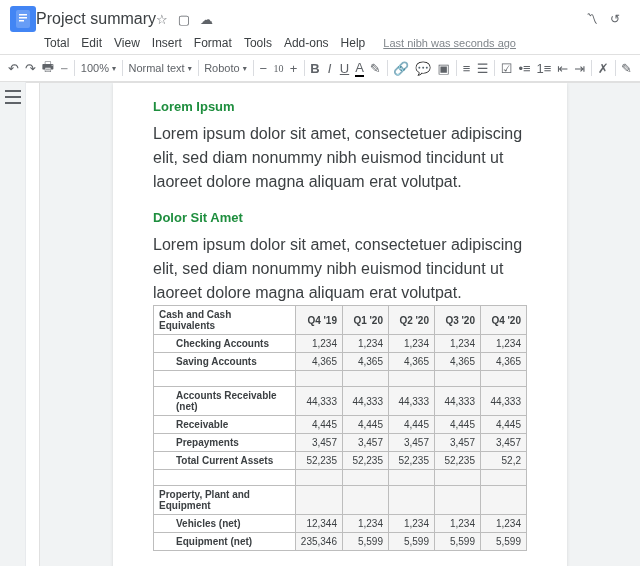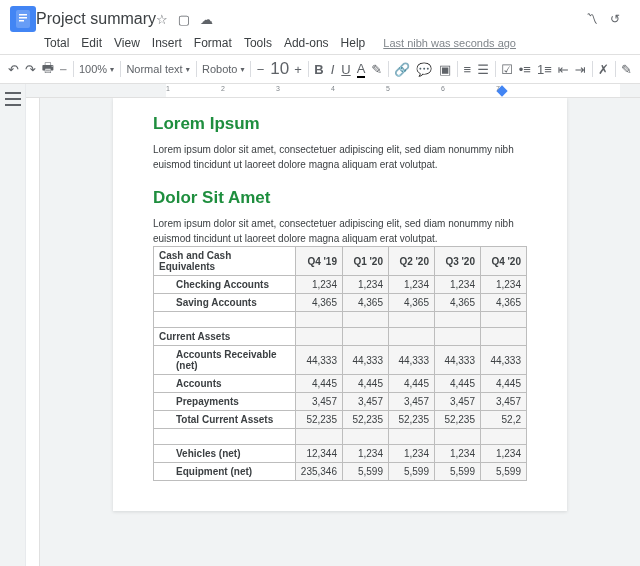--- a/index.html
+++ b/index.html
@@ -21,22 +21,22 @@
 .workspace { display:flex; height:calc(566px - 80px); }
 .leftbar { width:26px; background:#f1f3f4; border-right:1px solid #e8eaed; display:flex; flex-direction:column; align-items:center; padding-top:8px; }
 .outline-icon { width:16px; height:14px; display:flex; flex-direction:column; justify-content:space-between; cursor:pointer; }
 .outline-icon div { height:2px; background:#5f6368; }
 .ruler-area { flex:1; display:flex; flex-direction:column; overflow:hidden; }
 .ruler { height:14px; background:#fff; border-bottom:1px solid #e0e0e0; position:relative; font-size:7px; color:#80868b; display:flex;}
 .ruler-margin { background:#f1f3f4; }
 .ruler-inner { flex:1; position:relative; }
 .page-scroll { flex:1; overflow-y:auto; overflow-x:hidden; display:flex; flex-direction:column; align-items:center; padding:0 0 20px; }
 .page { background:#fff; width:454px; margin:0 0 16px; box-shadow:0 1px 3px rgba(60,64,67,.15); padding:0 40px 30px 40px; position:relative; }
-.h-green { color:#1e8e3e; font-weight:bold; font-size:17px; margin:16px 0 8px; }
-.para { font-size:10px; color:#3c4043; line-height:1.5; }
+.h-green { color:#1e8e3e; font-weight:bold; font-size:13px; margin:16px 0 8px; }
+.para { font-size:16px; color:#3c4043; line-height:1.5; }
 .h-appendix { font-weight:bold; font-size:12px; margin:22px 0 12px; color:#202124; }
 table.fin { border-collapse:collapse; width:100%; font-size:10px; }
 table.fin td, table.fin th { border:1px solid #bdbdbd; padding:3px 5px; height:16px; text-align:left; background:#fff;}
 table.fin .sect td { font-weight:bold; }
 table.fin .indent { padding-left:22px;font-weight:bold; }
 table.fin .num { text-align:right; background:#f5f5f5; width:46px; }
 table.fin th.num { font-weight:bold; }
 .vruler { width:14px; background:#fff; border-right:1px solid #e0e0e0; }
 .ctr { flex:1; display:flex; }
 .tick { position:absolute; top:1px; }
@@ -83,21 +83,21 @@
     <span class="tbtn">🖶</span>
     <span class="tbtn">⎯</span>
     <span class="sep"></span>
     <span class="sel">100%</span>
     <span class="sep"></span>
     <span class="sel">Normal text</span>
     <span class="sep"></span>
     <span class="sel">Roboto</span>
     <span class="sep"></span>
     <span class="tbtn">−</span>
-    <span style="width:18px;text-align:right;font-size:17px;">10</span>
+    <span style="width:18px;text-align:right;font-size:10px;font-family:Liberation Serif, serif;">10</span>
     <span class="tbtn">+</span>
     <span class="sep"></span>
     <span class="tbtn" style="font-weight:bold">B</span>
     <span class="tbtn" style="font-style:italic">I</span>
     <span class="tbtn" style="text-decoration:underline">U</span>
     <span class="tbtn" style="border-bottom:2px solid #000">
         <span>A</span>
       </span>
     <span class="tbtn">✎</span>
     <span class="sep"></span>
@@ -178,62 +178,62 @@
                   <td class="num">4,365</td>
                 </tr>
                 <tr>
                   <td></td>
                   <td class="num"></td>
                   <td class="num"></td>
                   <td class="num"></td>
                   <td class="num"></td>
                   <td class="num"></td>
                 </tr>
+                <tr>
+                  <td class="indent">Accounts Receivable (net)</td>
+                  <td class="num">44,333</td>
+                  <td class="num">44,333</td>
+                  <td class="num">44,333</td>
+                  <td class="num">44,333</td>
+                  <td class="num">44,333</td>
+                </tr>
+                <tr>
+                  <td class="indent">Receivable</td>
+                  <td class="num">4,445</td>
+                  <td class="num">4,445</td>
+                  <td class="num">4,445</td>
+                  <td class="num">4,445</td>
+                  <td class="num">4,445</td>
+                </tr>
+                <tr>
+                  <td class="indent">Prepayments</td>
+                  <td class="num">3,457</td>
+                  <td class="num">3,457</td>
+                  <td class="num">3,457</td>
+                  <td class="num">3,457</td>
+                  <td class="num">3,457</td>
+                </tr>
+                <tr>
+                  <td class="indent">Total Current Assets</td>
+                  <td class="num">52,235</td>
+                  <td class="num">52,235</td>
+                  <td class="num">52,235</td>
+                  <td class="num">52,235</td>
+                  <td class="num">52,2</td>
+                </tr>
+                <tr>
+                  <td></td>
+                  <td class="num"></td>
+                  <td class="num"></td>
+                  <td class="num"></td>
+                  <td class="num"></td>
+                  <td class="num"></td>
+                </tr>
                 <tr class="sect">
-                  <td>Current Assets</td>
-                  <td class="num"></td>
-                  <td class="num"></td>
-                  <td class="num"></td>
-                  <td class="num"></td>
-                  <td class="num"></td>
-                </tr>
-                <tr>
-                  <td class="indent">Accounts Receivable (net)</td>
-                  <td class="num">44,333</td>
-                  <td class="num">44,333</td>
-                  <td class="num">44,333</td>
-                  <td class="num">44,333</td>
-                  <td class="num">44,333</td>
-                </tr>
-                <tr>
-                  <td class="indent">Accounts</td>
-                  <td class="num">4,445</td>
-                  <td class="num">4,445</td>
-                  <td class="num">4,445</td>
-                  <td class="num">4,445</td>
-                  <td class="num">4,445</td>
-                </tr>
-                <tr>
-                  <td class="indent">Prepayments</td>
-                  <td class="num">3,457</td>
-                  <td class="num">3,457</td>
-                  <td class="num">3,457</td>
-                  <td class="num">3,457</td>
-                  <td class="num">3,457</td>
-                </tr>
-                <tr>
-                  <td class="indent">Total Current Assets</td>
-                  <td class="num">52,235</td>
-                  <td class="num">52,235</td>
-                  <td class="num">52,235</td>
-                  <td class="num">52,235</td>
-                  <td class="num">52,2</td>
-                </tr>
-                <tr>
-                  <td></td>
+                  <td>Property, Plant and Equipment</td>
                   <td class="num"></td>
                   <td class="num"></td>
                   <td class="num"></td>
                   <td class="num"></td>
                   <td class="num"></td>
                 </tr>
                 <tr>
                   <td class="indent">Vehicles (net)</td>
                   <td class="num">12,344</td>
                   <td class="num">1,234</td>

